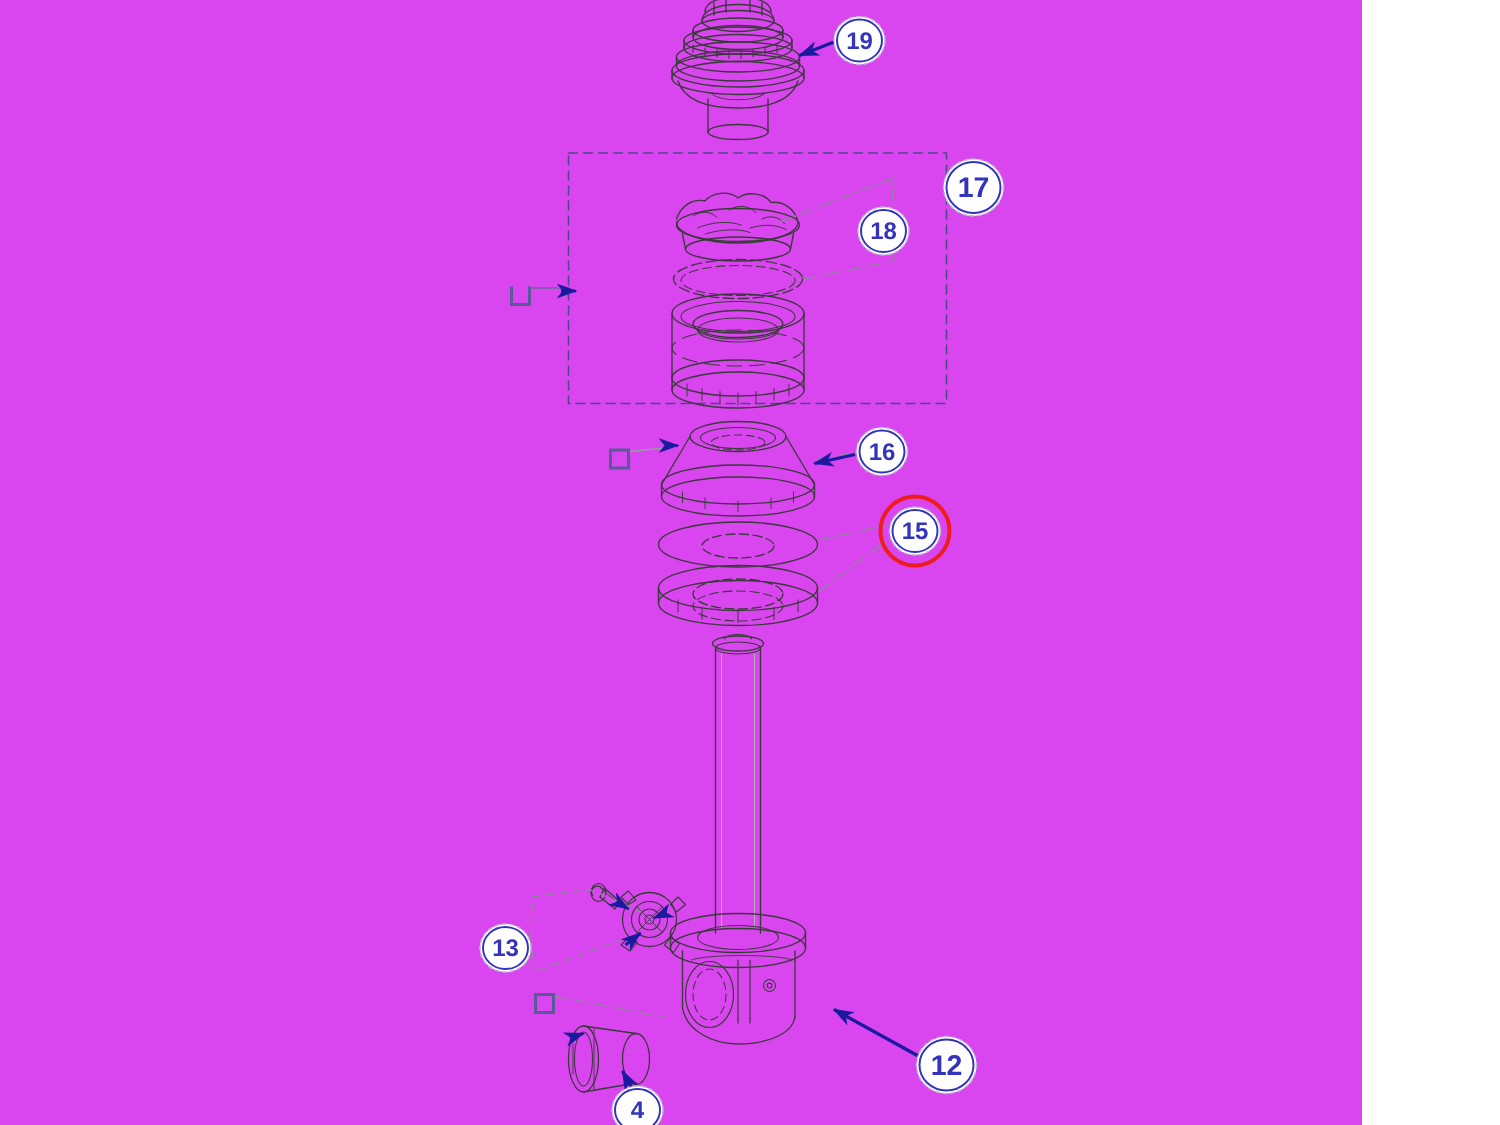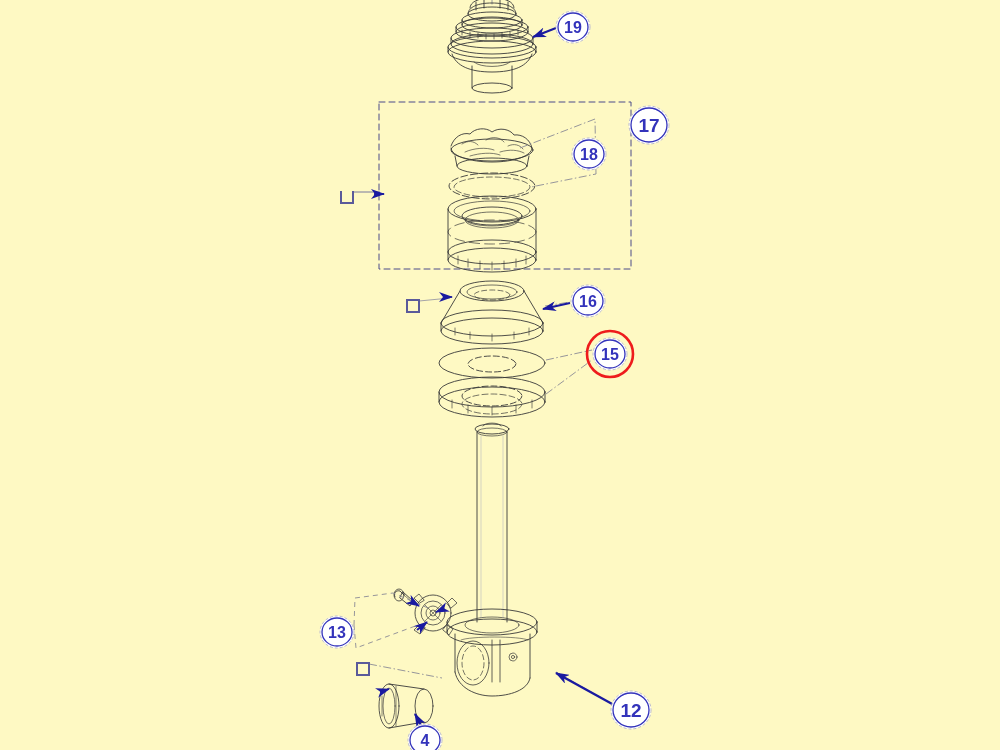--- a/index.html
+++ b/index.html
@@ -6,23 +6,23 @@
   html, body {
     margin: 0;
     padding: 0;
     background: #ffffff;
   }
   body {
     font-family: "Liberation Sans", sans-serif;
   }
   #stage {
     position: relative;
-    width: 1000px;
+    width: 908px;
     height: 750px;
-    background: #fef9c3;
+    background: #d946ef;
     overflow: hidden;
   }
   #diagram-svg {
     position: absolute;
     left: 0;
     top: 0;
     width: 1000px;
     height: 750px;
   }
   .callout-text {

